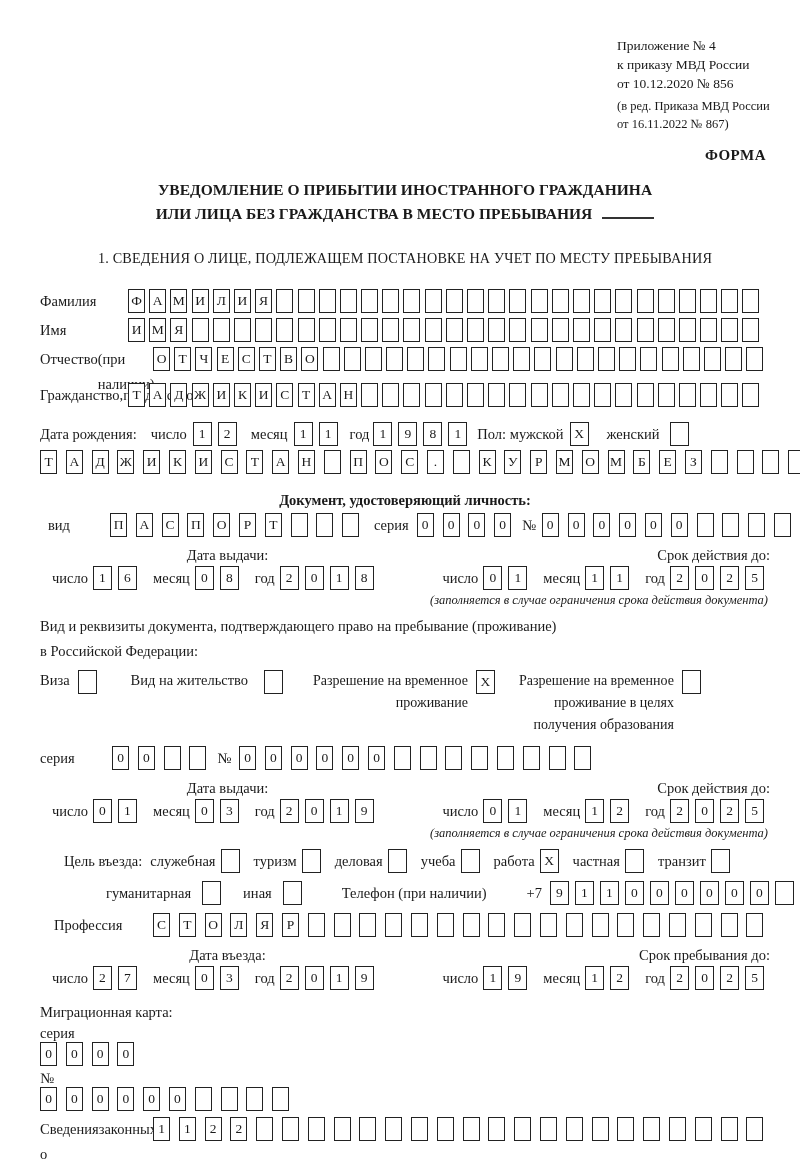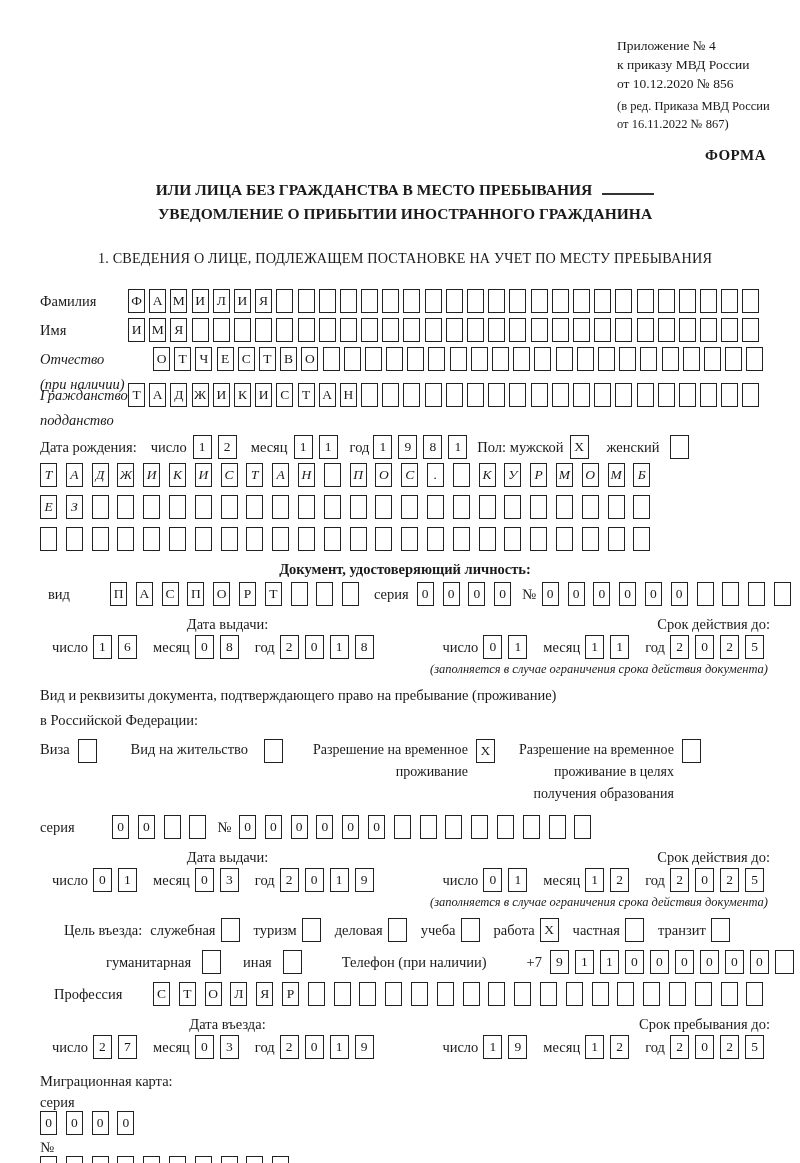--- a/index.html
+++ b/index.html
@@ -24,21 +24,21 @@
   .flabel { font-size:14.5px; padding-top:4px; flex:none; }
   .w88 { width:88px; } .w113 { width:113px; }
   .boxes { display:flex; flex:none; }
   .cbox {
     width:17px; height:24px; border:1.7px solid #222; margin-right:4.2px;
     display:flex; align-items:center; justify-content:center;
     font-size:13.5px; flex:none; background:#fff;
   }
   .boxes.wide .cbox { margin-right:8.8px; }
   .boxes.date .cbox { width:19px; margin-right:6px; }
-  .stack { display:flex; flex-direction:column;font-style:italic; }
+  .stack { display:flex; flex-direction:row; }
   .lbl-line { font-size:14.5px; line-height:25px; }
   .boxrowgap { margin-bottom:8px; }
 
   .doc-title { text-align:center; font-weight:bold; font-size:14.5px; margin-top:10px; }
 
   .inline-lbl { font-size:14.5px; padding-top:4px; flex:none; }
 
   
   .dates-head { display:flex; margin-top:10px; }
   .dates-head .lh { width:375px; text-align:center; font-size:14.5px; }
@@ -73,22 +73,22 @@
     <div>от 10.12.2020 № 856</div>
     <div class="amend">
       <div>(в ред. Приказа МВД России</div>
       <div>от 16.11.2022 № 867)</div>
     </div>
   </div>
 
   <div class="forma">ФОРМА</div>
 
   <div class="title">
+    <div>УВЕДОМЛЕНИЕ О ПРИБЫТИИ ИНОСТРАННОГО ГРАЖДАНИНА</div>
     <div><span>ИЛИ ЛИЦА БЕЗ ГРАЖДАНСТВА В МЕСТО ПРЕБЫВАНИЯ</span><span class="title-underline"></span></div>
-    <div>УВЕДОМЛЕНИЕ О ПРИБЫТИИ ИНОСТРАННОГО ГРАЖДАНИНА</div>
   </div>
 
   <div class="sect1">1. СВЕДЕНИЯ О ЛИЦЕ, ПОДЛЕЖАЩЕМ ПОСТАНОВКЕ НА УЧЕТ ПО МЕСТУ ПРЕБЫВАНИЯ</div>
 
   <div class="frow" style="margin-top:22px;">
     <span class="flabel w88">Фамилия</span>
     <span class="boxes">
         <span class="cbox">Ф</span>
         <span class="cbox">А</span>
         <span class="cbox">М</span>
@@ -228,21 +228,21 @@
         <span class="cbox"></span>
         <span class="cbox"></span>
         <span class="cbox"></span>
         <span class="cbox"></span>
         <span class="cbox"></span>
         <span class="cbox"></span>
         <span class="cbox"></span>
       </span>
   </div>
 
-  <div class="frow" style="margin-top:2px;">
+  <div class="frow" style="margin-top:14px;">
     <span class="inline-lbl">Дата рождения:</span>
     <span class="inline-lbl" style="margin-left:14px;margin-right:6px;">число</span>
     <span class="boxes date">
         <span class="cbox">1</span>
         <span class="cbox">2</span>
       </span>
     <span class="inline-lbl" style="margin-left:8px;margin-right:6px;">месяц</span>
     <span class="boxes date">
         <span class="cbox">1</span>
         <span class="cbox">1</span>

